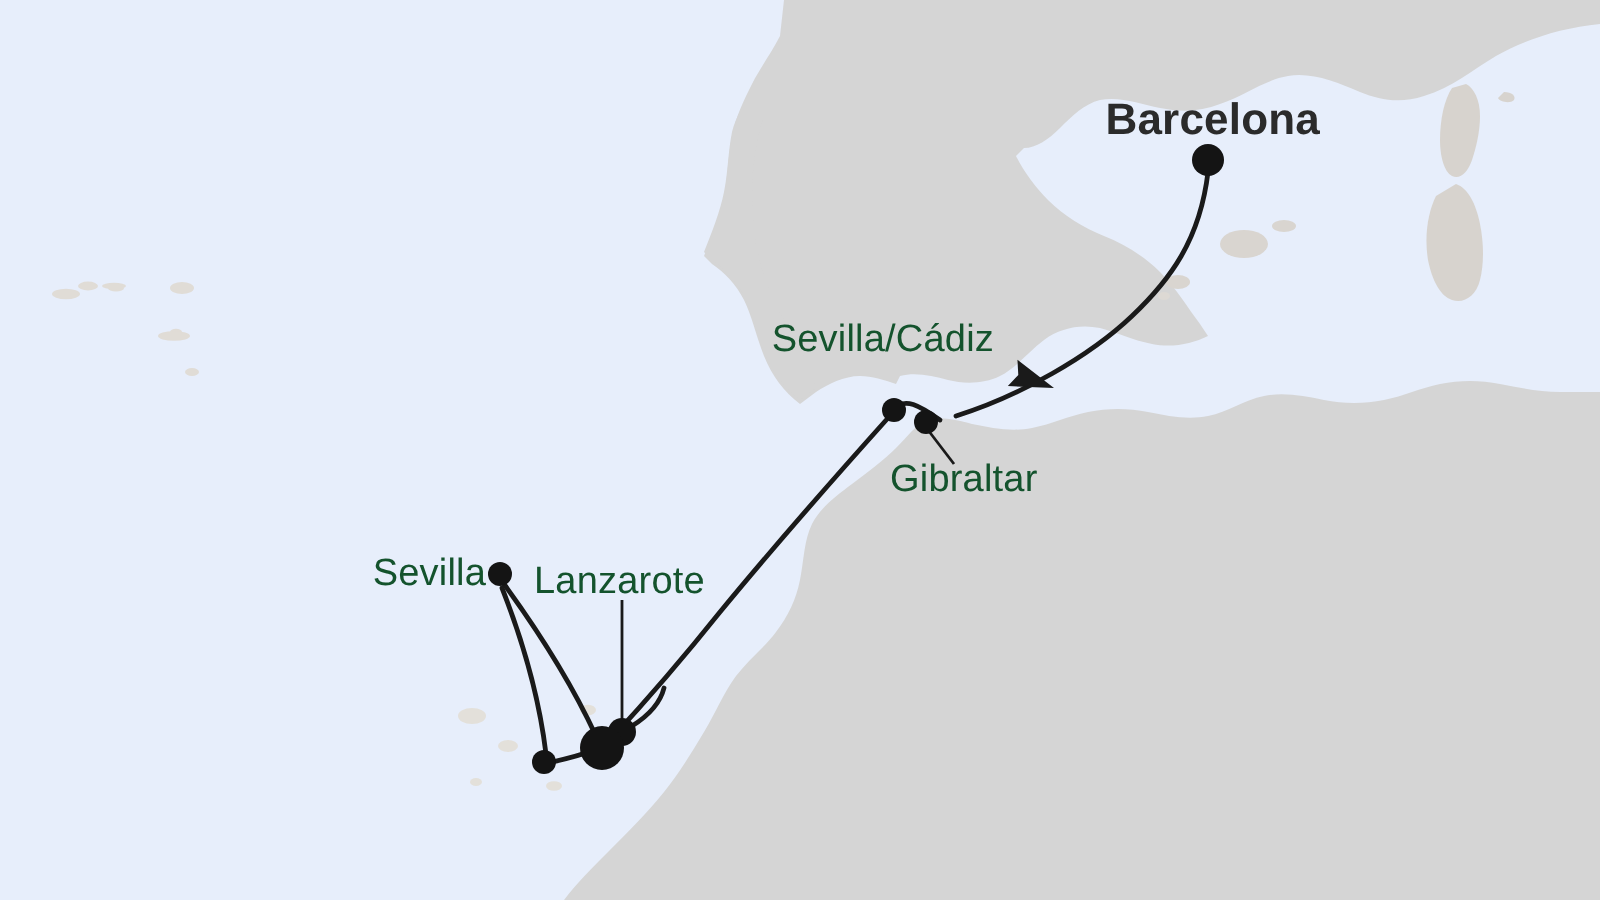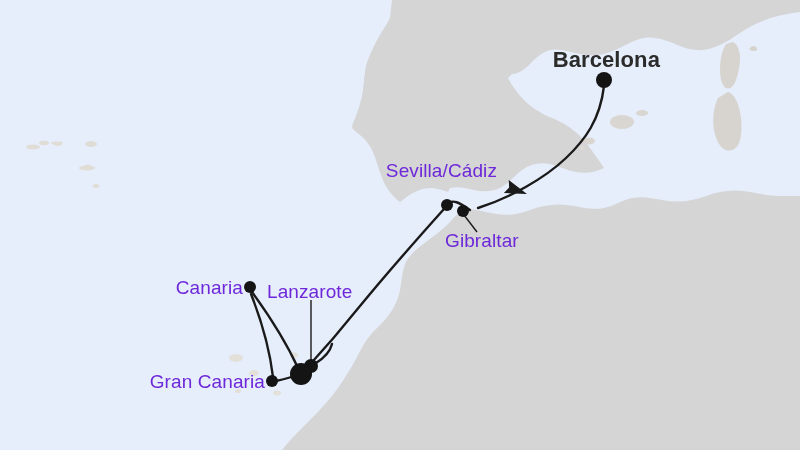--- a/index.html
+++ b/index.html
@@ -22,21 +22,21 @@
     position: absolute;
     top: 0;
     left: 0;
     width: 800px;
     height: 450px;
     display: block;
   }
   .port-label {
     position: absolute;
     white-space: nowrap;
-    color: #6d28d9;
+    color: #14532d;
     font-family: "Liberation Sans", sans-serif;
     font-size: 19px;
     line-height: 1;
     letter-spacing: 0.1px;
     user-select: none;
   }
   .port-label.bold {
     font-weight: bold;
     color: #2b2b2b;
   }
@@ -222,20 +222,19 @@
 
     </g>
   </svg>
 
   <div class="port-label bold label-anchor-end" style="left:660px; top:60px; font-size:22px;">Barcelona</div>
 
   <div class="port-label label-anchor-end" style="left:497px; top:170px;">Sevilla/Cádiz</div>
 
   <div class="port-label label-anchor-start" style="left:445px; top:240px;text-align:right;">Gibraltar</div>
 
-  <div class="port-label label-anchor-end" style="left:243px; top:287px;">Canaria</div>
+  <div class="port-label label-anchor-end" style="left:243px; top:287px;">Sevilla</div>
 
   <div class="port-label label-anchor-start" style="left:267px; top:291px;text-align:right;">Lanzarote</div>
 
-  <div class="port-label label-anchor-end" style="left:265px; top:381px;">Gran Canaria</div>
 
 
 </div>
 
 </body></html>

